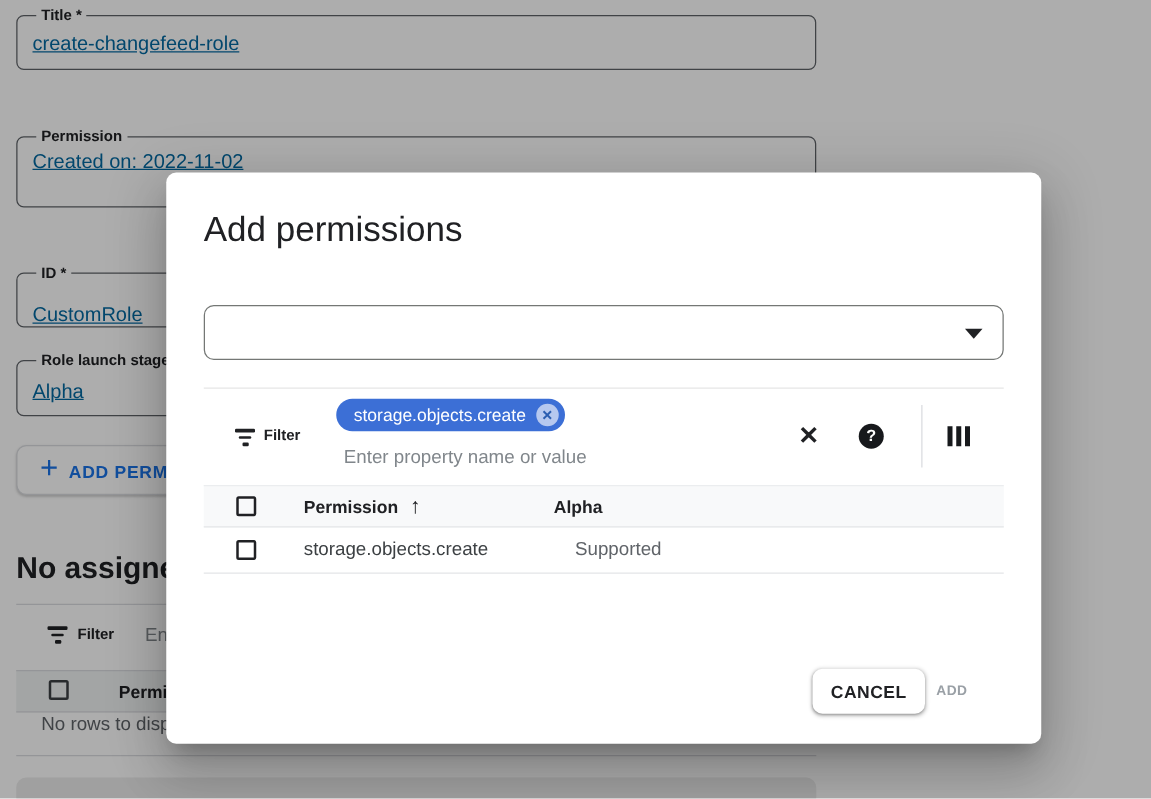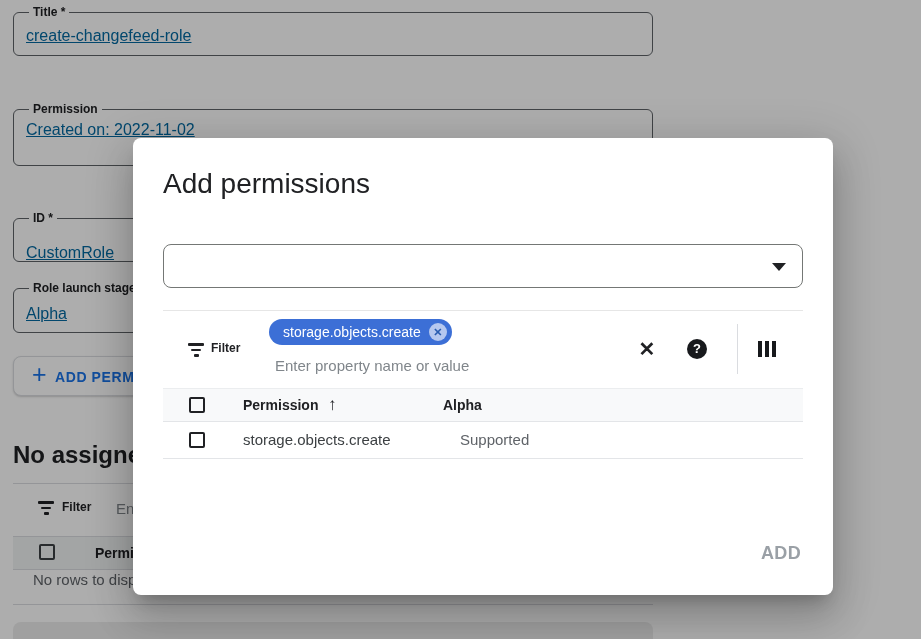--- a/index.html
+++ b/index.html
@@ -114,22 +114,22 @@
   .m-cell-perm { position:absolute; left:80px; top:0; line-height:34px; font-size:15px; color:#3c4043; }
   .m-cell-status { position:absolute; left:297px; top:0; line-height:34px; font-size:15px; color:#5f6368; }
   .m-cancel {
     position:absolute; left:517px; top:397px; width:90px; height:36px; background:#fff;
     border:none; border-radius:8px; font-family:"Liberation Sans", sans-serif;
     font-size:14px; font-weight:bold; letter-spacing:0.4px; color:#202124; cursor:pointer;
     box-shadow:0 1px 2px rgba(0,0,0,0.3), 0 1px 3px 1px rgba(0,0,0,0.15);
   }
   .m-add {
     position:absolute; left:616px; top:397px; width:64px; height:36px; background:transparent;
-    border:none; font-family:"Liberation Sans", sans-serif; font-size:18px; font-weight:bold;
-    letter-spacing:0.4px; color:#9aa0a6; text-align:center; line-height:36px; cursor:default;
+    border:none; font-family:"Liberation Sans", sans-serif; font-size:11px; font-weight:bold;
+    letter-spacing:0.4px; color:#9aa0a6; line-height:36px; cursor:default;
   }
 </style>
 </head>
 <body>
 
 <div class="screen">
 
   <div class="bg-layer">
 
     <div class="field" style="left:13px; top:12px; width:640px; height:44px;"></div>
@@ -219,16 +219,17 @@
       <span class="sort-arrow">↑</span>
       <span class="m-th-status">Alpha</span>
     </div>
 
     <div class="m-row">
       <span class="cb" style="left:26px; top:9px;"></span>
       <span class="m-cell-perm">storage.objects.create</span>
       <span class="m-cell-status">Supported</span>
     </div>
 
+    <button class="m-cancel">CANCEL</button>
     <div class="m-add">ADD</div>
   </div>
 
 </div>
 
 </body></html>

